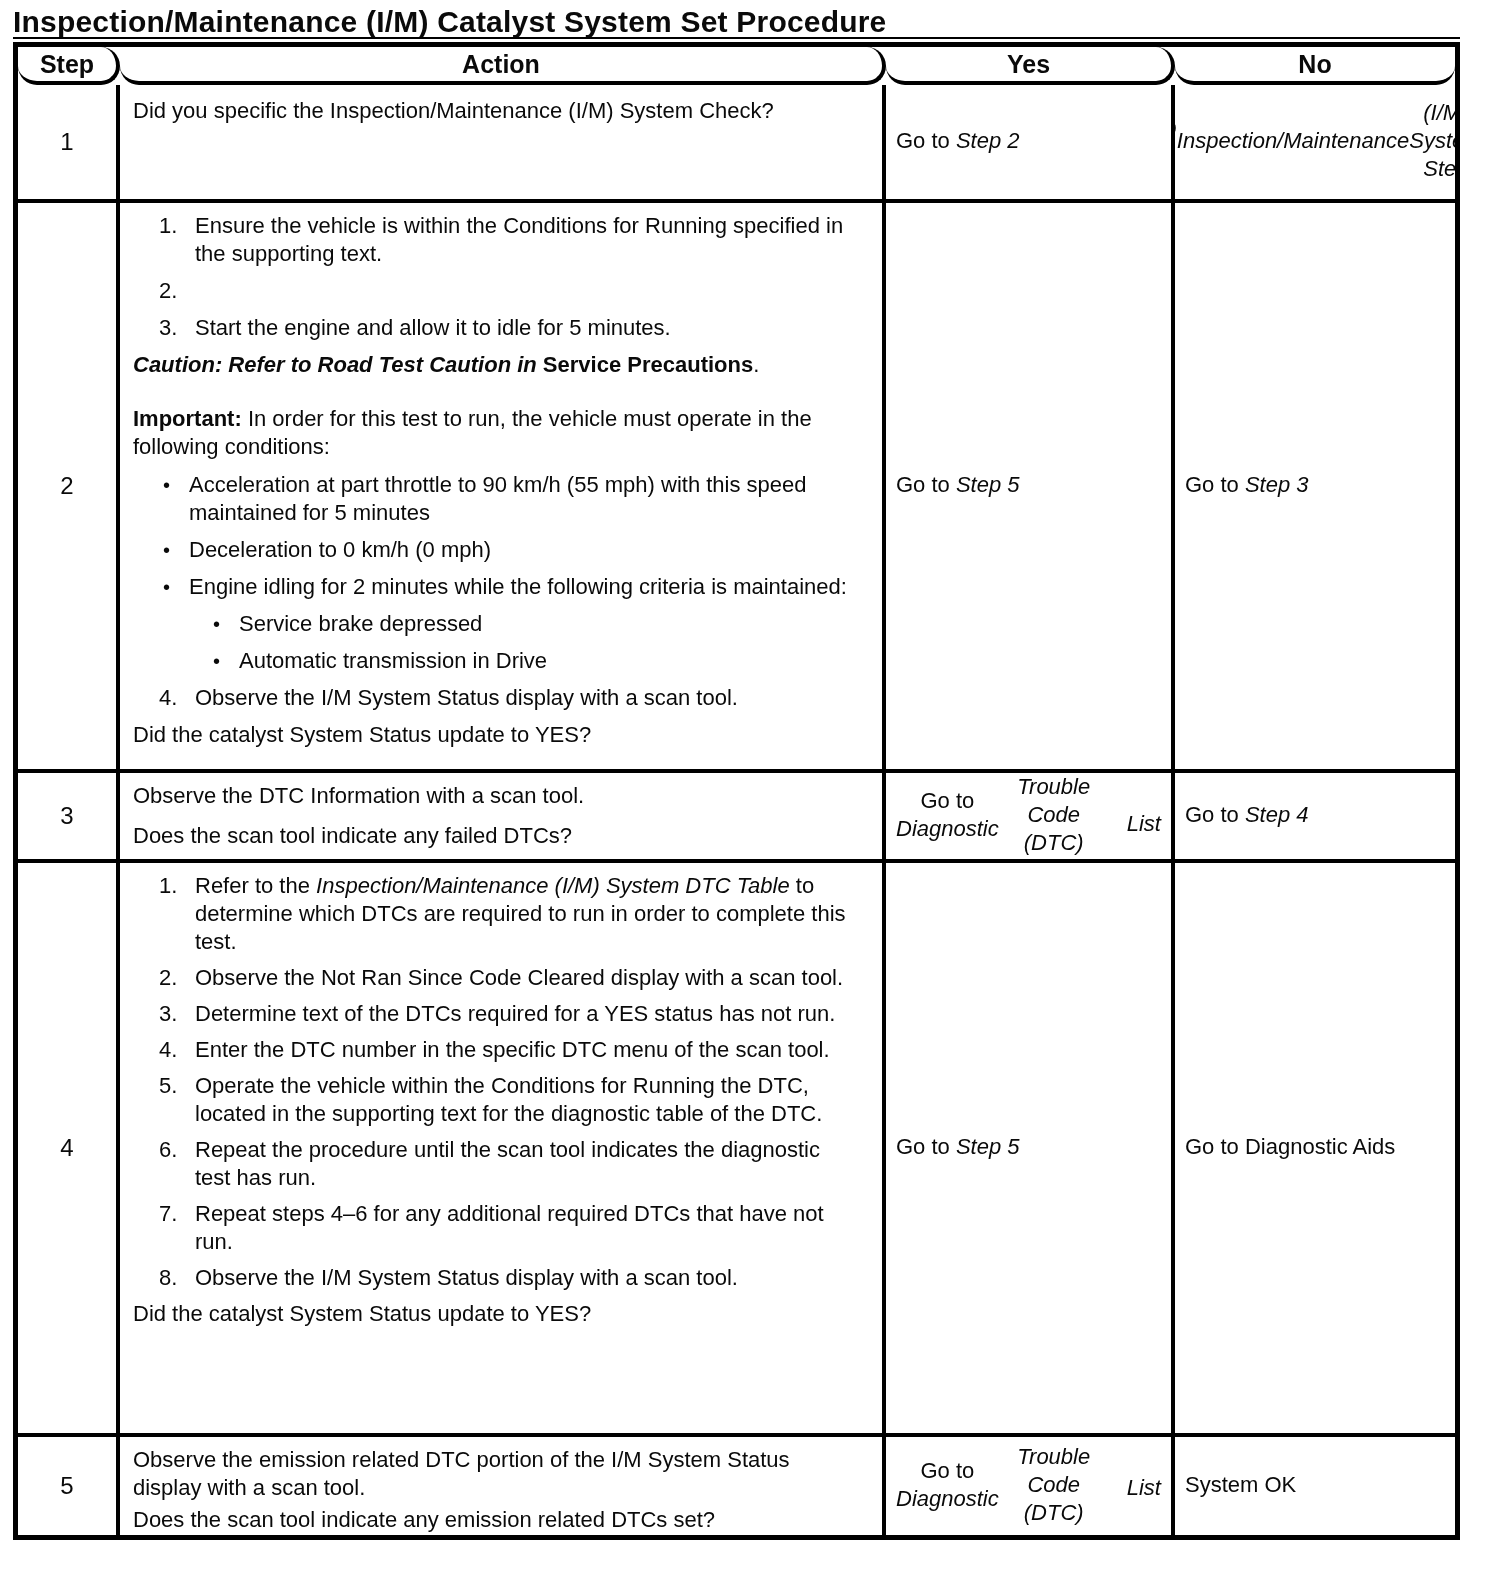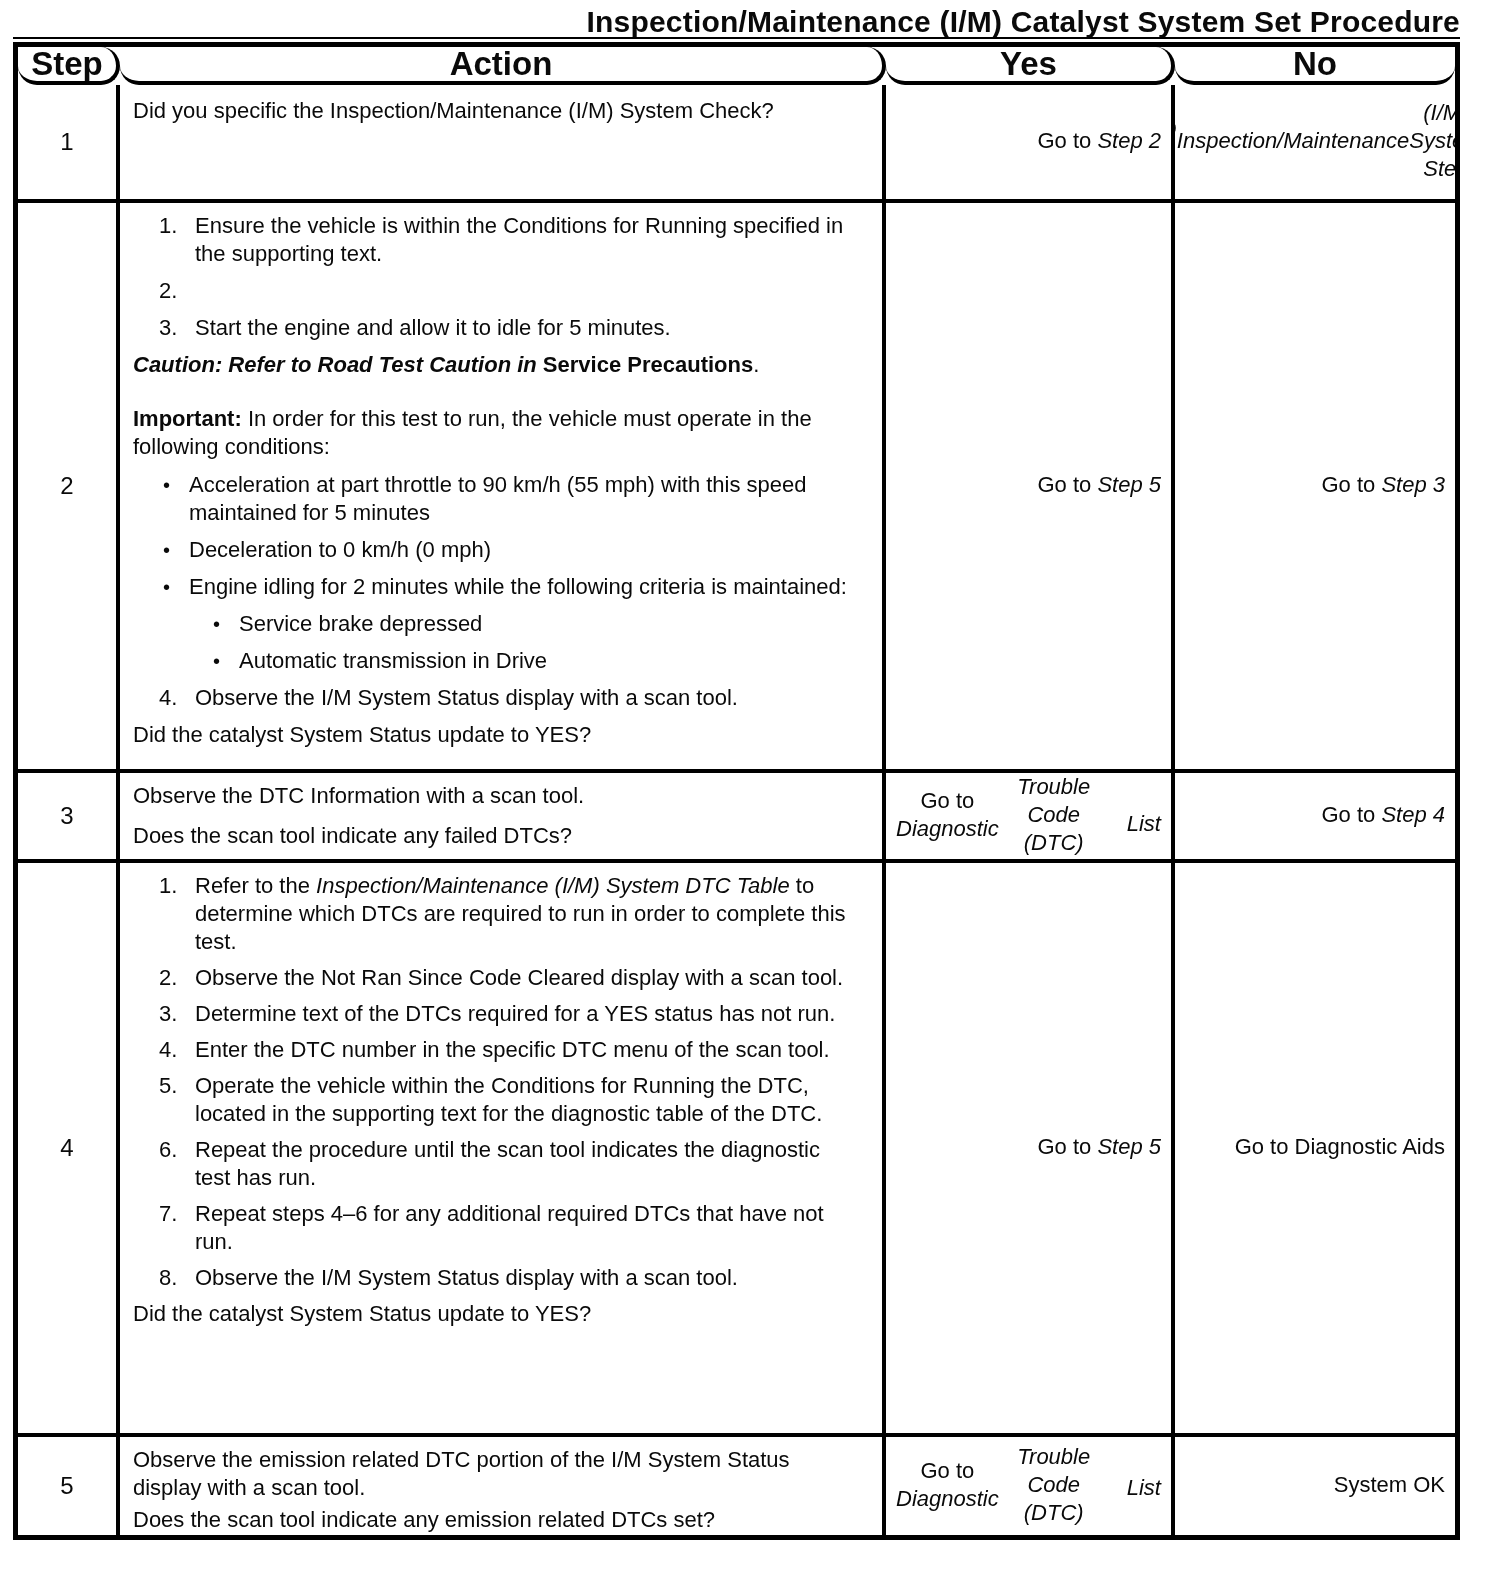--- a/index.html
+++ b/index.html
@@ -2,45 +2,45 @@
 <html><head>
 <meta charset="utf-8">
 <style>
   html,body{margin:0;padding:0;background:#fff;}
   .page{
     position:relative;width:1504px;height:1570px;background:#ffffff;
     font-family:"Liberation Sans",sans-serif;color:#0a0a0a;
     -webkit-font-smoothing:antialiased;
   }
   .title{
-    position:absolute;top:5px;left:13px;width:1447px;text-align:right;
+    position:absolute;top:5px;left:13px;width:1447px;text-align:left;
     font-size:30px;font-weight:bold;letter-spacing:.2px;
   }
   .top-rule{position:absolute;top:37px;left:13px;width:1447px;height:2px;background:#000;}
   .tbl{
     position:absolute;top:42px;left:13px;background:#fff;
     display:grid;
     grid-template-columns:102px 766px 289px 280px;
     grid-template-rows:38px 118px 570px 90px 574px 98px;
     border:5px solid #000;
   }
   .cell{
     box-sizing:border-box;border-right:4px solid #000;border-bottom:4px solid #000;
     font-size:22px;line-height:28px;overflow:hidden;background:#fff;
   }
   .lc{border-right:none;}
   .lr{border-bottom:none;}
-  .hdr{display:flex;align-items:center;justify-content:center;font-weight:bold;font-size:33px;border-radius:19px;}
+  .hdr{display:flex;align-items:center;justify-content:center;font-weight:bold;font-size:25px;border-radius:19px;}
   .stepcell{display:flex;align-items:center;justify-content:center;font-size:24px;}
   .action{padding:9px 26px 6px 13px;}
   .yn{
     display:flex;align-items:center;text-align:center;
     padding:6px 10px 9px 10px;
   }
-  .v-bottom{justify-content:flex-end;}
+  .v-bottom{justify-content:flex-start;}
   .v-center{justify-content:center;}
   .li{display:flex;margin:0 0 9px 26px;}
   .li .num{flex:none;width:36px;}
   .li .li-text{max-width:655px;}
   .tight .li{margin-bottom:8px;}
   .bl{display:flex;margin:0 0 9px 30px;}
   .sbl{display:flex;margin:0 0 9px 80px;}
   .bl .b,.sbl .b{flex:none;width:26px;font-size:20px;}
   .bl .bl-text{max-width:668px;}
   .caution{font-weight:bold;margin:2px 0 0 0;}

